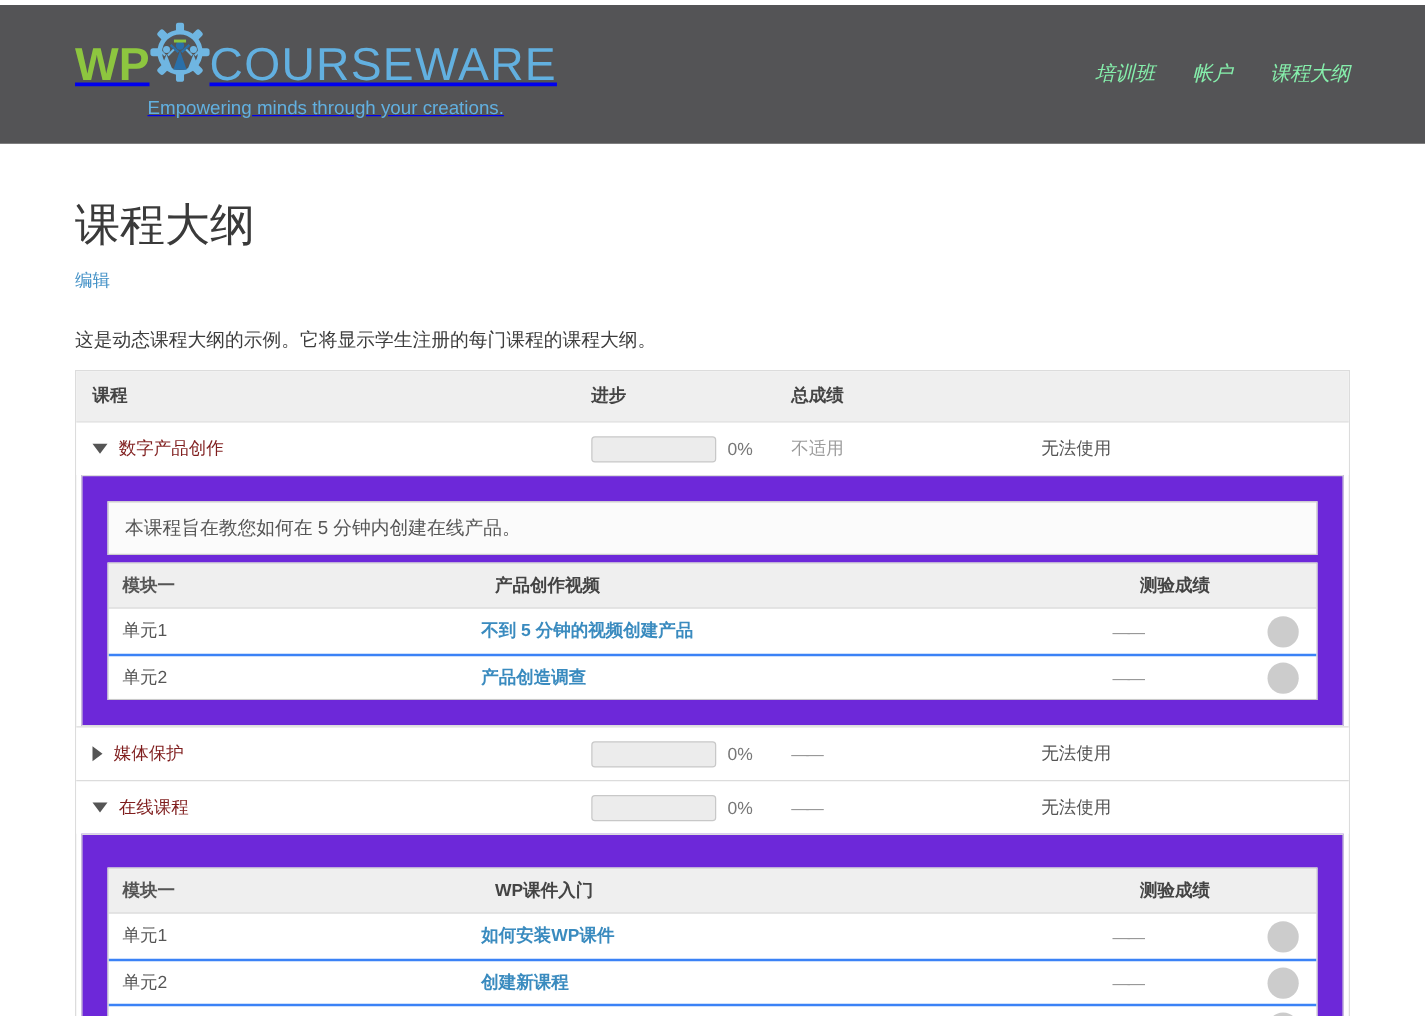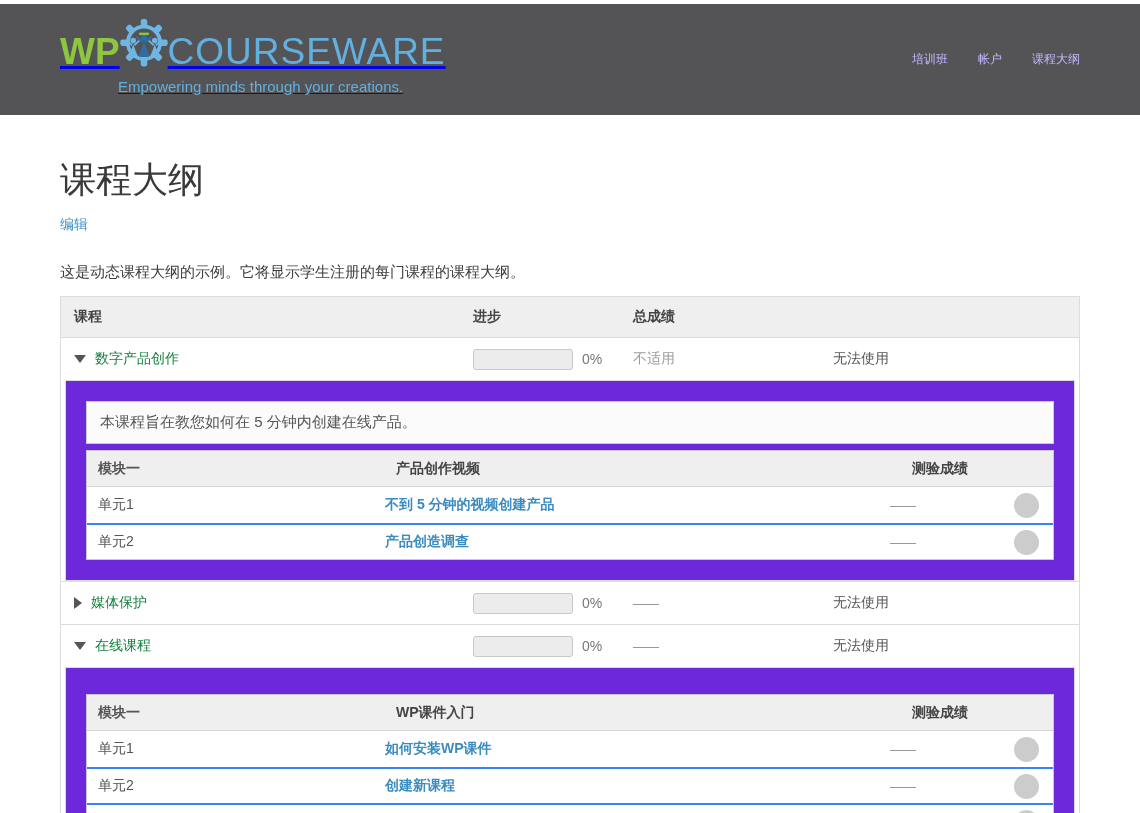--- a/index.html
+++ b/index.html
@@ -37,23 +37,24 @@
     font-weight: 400;
     letter-spacing: 1px;
   }
   .logo-tagline {
     color: #62b0e0;
     font-size: 15px;
     margin: 2px 0 0 58px;
   }
   .main-nav { display: flex; gap: 30px; }
   .main-nav a {
-    color: #c4b5fd;
+    color: #86efac;
     text-decoration: none;
-    font-size: 12px;
+    font-size: 16px;
+    font-style: italic;
   }
 
   
   .page-title {
     font-size: 36px;
     font-weight: 400;
     color: #3a3a3a;
     margin-top: 44px;
     line-height: 1.15;
   }
@@ -102,21 +103,21 @@
     border-left: 6px solid transparent;
     border-right: 6px solid transparent;
     border-top: 8px solid #555555;
   }
   .arrow.right {
     border-top: 6px solid transparent;
     border-bottom: 6px solid transparent;
     border-left: 8px solid #555555;
   }
   .course-link {
-    color: #15803d;
+    color: #7f1d1d;
     text-decoration: none;
     font-size: 14px;
   }
   .progress-cell { display: flex; align-items: center; gap: 9px; }
   .progress-bar {
     width: 100px; height: 21px;
     background: #ececec;
     border: 1px solid #c8c8c8;
     border-radius: 3px;
     overflow: hidden;

